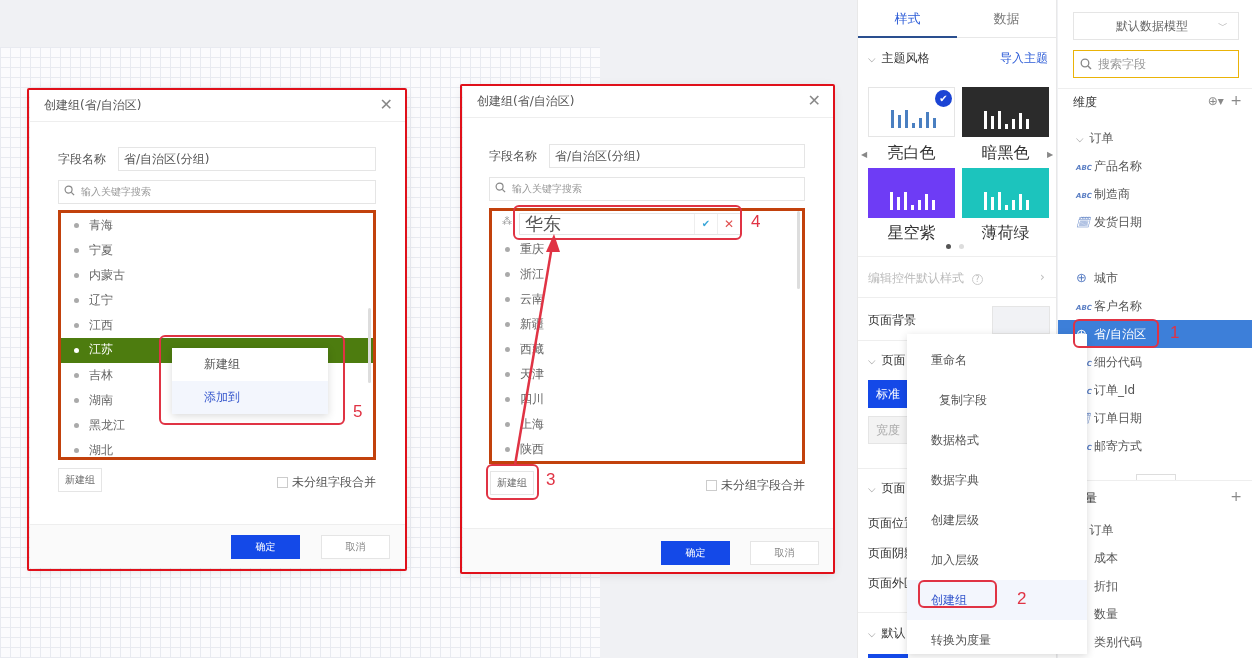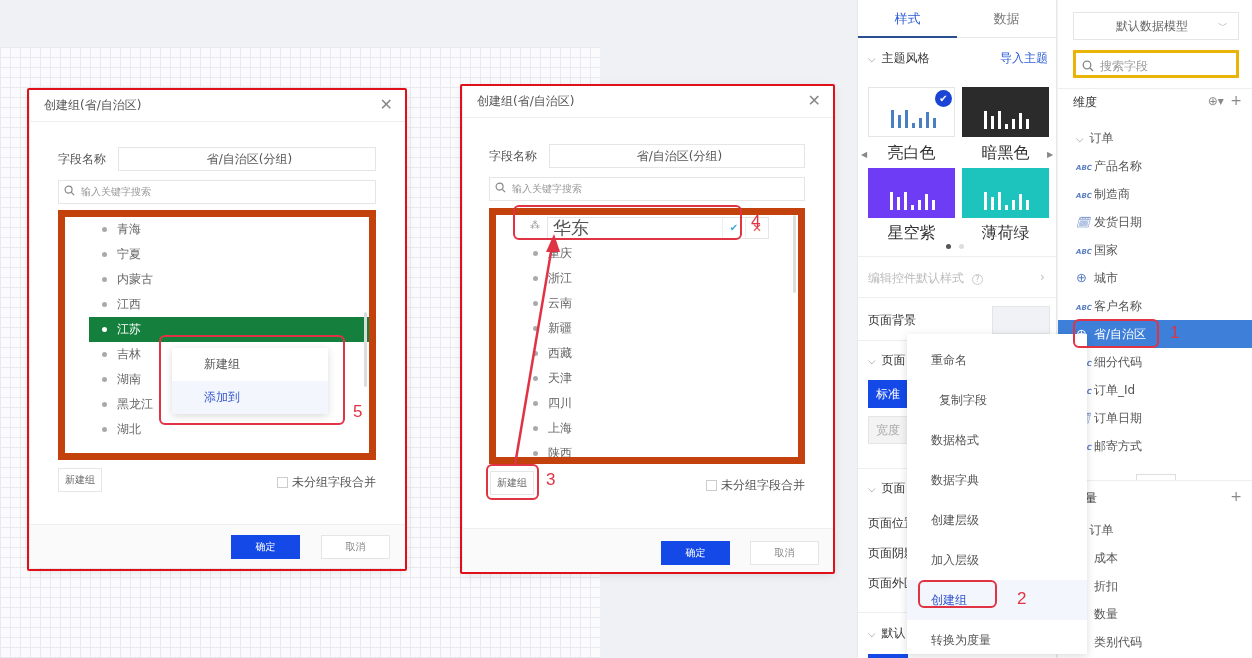--- a/index.html
+++ b/index.html
@@ -28,35 +28,35 @@
   .red-num { position: absolute; color: #e03344; font-size: 17px; font-family: "Liberation Sans", sans-serif; }
   .dlg-title {
     height: 32px; line-height: 30px; padding-left: 14px; font-size: 12px; color: #555;
     border-bottom: 1px solid #eee; position: relative;
   }
   .dlg-close { position: absolute; right: 12px; top: 0; font-size: 16px; color: #888; cursor: pointer; }
   .field-row { position: absolute; display: flex; align-items: center; }
   .field-label { font-size: 12px; color: #555; width: 60px; }
   .field-input {
     height: 24px; border: 1px solid #e5e5e5; line-height: 22px; padding-left: 5px;
-    font-size: 12px; color: #555; background: #fff; text-align: center;
+    font-size: 12px; color: #555; background: #fff;
   }
   .search-input {
     position: absolute; height: 24px; border: 1px solid #e5e5e5; line-height: 22px;
     padding-left: 22px; font-size: 10px; color: #999;
   }
   .search-icon { position: absolute; left: 5px; top: 4px; width: 11px; height: 11px; }
-  .list-box { position: absolute; border: 7px solid #c2410c; overflow: hidden; background: #fff; padding-left: 24px; }
+  .list-box { position: absolute; border: 3px solid #c2410c; overflow: hidden; background: #fff; }
   .list-item {
     height: 25px; line-height: 25px; padding-left: 28px; font-size: 12px; color: #666; position: relative;
   }
   .list-item .dot {
     position: absolute; left: 13px; top: 10px; width: 5px; height: 5px; border-radius: 50%; background: #aaa;
   }
-  .list-item.sel { background: #15803d; color: #fff; }
+  .list-item.sel { background: #4d7c0f; color: #fff; font-family: Liberation Mono, monospace; }
   .list-item.sel .dot { background: #fff; }
   .scrollbar { position: absolute; width: 3px; background: #ddd; border-radius: 2px; }
   .btn-small {
     position: absolute; height: 24px; line-height: 22px; border: 1px solid #e5e5e5; font-size: 10px;
     color: #666; padding: 0 6px; background: #fff; cursor: pointer;
   }
   .check-row { position: absolute; display: flex; align-items: center; font-size: 12px; color: #555; }
   .checkbox { width: 11px; height: 11px; border: 1px solid #ccc; margin-right: 4px; background: #fff; }
   .dlg-footer { position: absolute; left: 0; right: 0; bottom: 0; height: 44px; border-top: 1px solid #eee; background: #fafafa; }
   .btn-primary {
@@ -100,21 +100,21 @@
   .plain-row { position: absolute; left: 10px; font-size: 12px; color: #333; }
 
   
   .data-panel { position: absolute; left: 1058px; top: 0; width: 194px; height: 658px; background: #fff; overflow: hidden; }
   .select-box {
     position: absolute; left: 15px; top: 12px; width: 166px; height: 28px; border: 1px solid #e5e5e5;
     line-height: 26px; font-size: 12px; color: #666; padding-left: 42px; cursor: pointer;
   }
   .select-box .caret { position: absolute; right: 10px; top: 0; color: #aaa; font-size: 10px; }
   .field-search {
-    position: absolute; left: 15px; top: 50px; width: 166px; height: 28px; border: 3px solid #eab308;
+    position: absolute; left: 15px; top: 50px; width: 166px; height: 28px; border: 1px solid #eab308;
     line-height: 26px; font-size: 12px; color: #999; padding-left: 24px;
   }
   .field-item { position: absolute; left: 0; width: 194px; height: 28px; line-height: 28px; padding-left: 18px; font-size: 12px; color: #555; cursor: pointer; }
   .field-item.sel { background: #3d7fd9; color: #fff; }
   .type-icon { display: inline-block; width: 18px; font-size: 7px; font-weight: bold; color: #5b7fc4; font-style: italic; }
   .dim-title { position: absolute; left: 15px; top: 94px; font-size: 12px; color: #333; }
   .dim-tools { position: absolute; right: 10px; top: 92px; font-size: 14px; color: #888; }
 </style>
 </head>
 <body>
@@ -135,20 +135,21 @@
     <svg class="search-icon" viewBox="0 0 12 12">
         <circle cx="5" cy="5" r="3.8" fill="none" stroke="#888" stroke-width="1.3"></circle>
         <line x1="8" y1="8" x2="11" y2="11" stroke="#888" stroke-width="1.4"></line>
       </svg>
     <span>输入关键字搜索</span>
   </div>
   <div class="list-box" style="left:28px;top:120px;width:318px;height:250px;">
     <div class="list-item"><span class="dot"></span><span>青海</span></div>
     <div class="list-item"><span class="dot"></span><span>宁夏</span></div>
     <div class="list-item"><span class="dot"></span><span>内蒙古</span></div>
+    <div class="list-item"><span class="dot"></span><span>辽宁</span></div>
     <div class="list-item"><span class="dot"></span><span>江西</span></div>
     <div class="list-item sel"><span class="dot"></span><span>江苏</span></div>
     <div class="list-item"><span class="dot"></span><span>吉林</span></div>
     <div class="list-item"><span class="dot"></span><span>湖南</span></div>
     <div class="list-item"><span class="dot"></span><span>黑龙江</span></div>
     <div class="list-item"><span class="dot"></span><span>湖北</span></div>
     <div class="scrollbar" style="right:2px;top:95px;height:75px;"></div>
   </div>
   <div class="ctx-menu" style="left:142px;top:258px;width:156px;height:66px;">
     <div class="ctx-item">新建组</div>
@@ -339,21 +340,20 @@
   <div class="dim-title">维度</div>
   <div class="dim-tools">
     <span style="font-size:12px;">⊕▾</span>
     <span style="margin-left:2px;">+</span>
   </div>
   <div class="field-item" style="top:124px;"><span style="color:#999;font-size:10px;margin-right:6px;">⌵</span><span>订单</span></div>
 
   <div class="field-item" style="top:152px;"><span class="type-icon">ABC</span><span>产品名称</span></div>
   <div class="field-item" style="top:180px;"><span class="type-icon">ABC</span><span>制造商</span></div>
   <div class="field-item" style="top:208px;"><span class="type-icon" style="font-size:11px;font-weight:normal;">🗓</span><span>发货日期</span></div>
-  <div class="field-item" style="top:236px;"><span class="type-icon">ABC</span><span>国家</span></div>
   <div class="field-item" style="top:264px;"><span class="type-icon" style="font-size:13px;font-weight:normal;">⊕</span><span>城市</span></div>
   <div class="field-item" style="top:292px;"><span class="type-icon">ABC</span><span>客户名称</span></div>
   <div class="field-item sel" style="top:320px;"><span class="type-icon" style="font-size:13px;font-weight:normal;color:#fff;">⊕</span><span>省/自治区</span></div>
   <div class="field-item" style="top:348px;"><span class="type-icon">ABC</span><span>细分代码</span></div>
   <div class="field-item" style="top:376px;"><span class="type-icon">ABC</span><span>订单_Id</span></div>
   <div class="field-item" style="top:404px;"><span class="type-icon" style="font-size:11px;font-weight:normal;">🗓</span><span>订单日期</span></div>
   <div class="field-item" style="top:432px;"><span class="type-icon">ABC</span><span>邮寄方式</span></div>
   <div style="position:absolute;left:78px;top:474px;width:40px;height:6px;border:1px solid #ddd;border-bottom:none;"></div>
   <div class="divider" style="top:480px;"></div>
 

